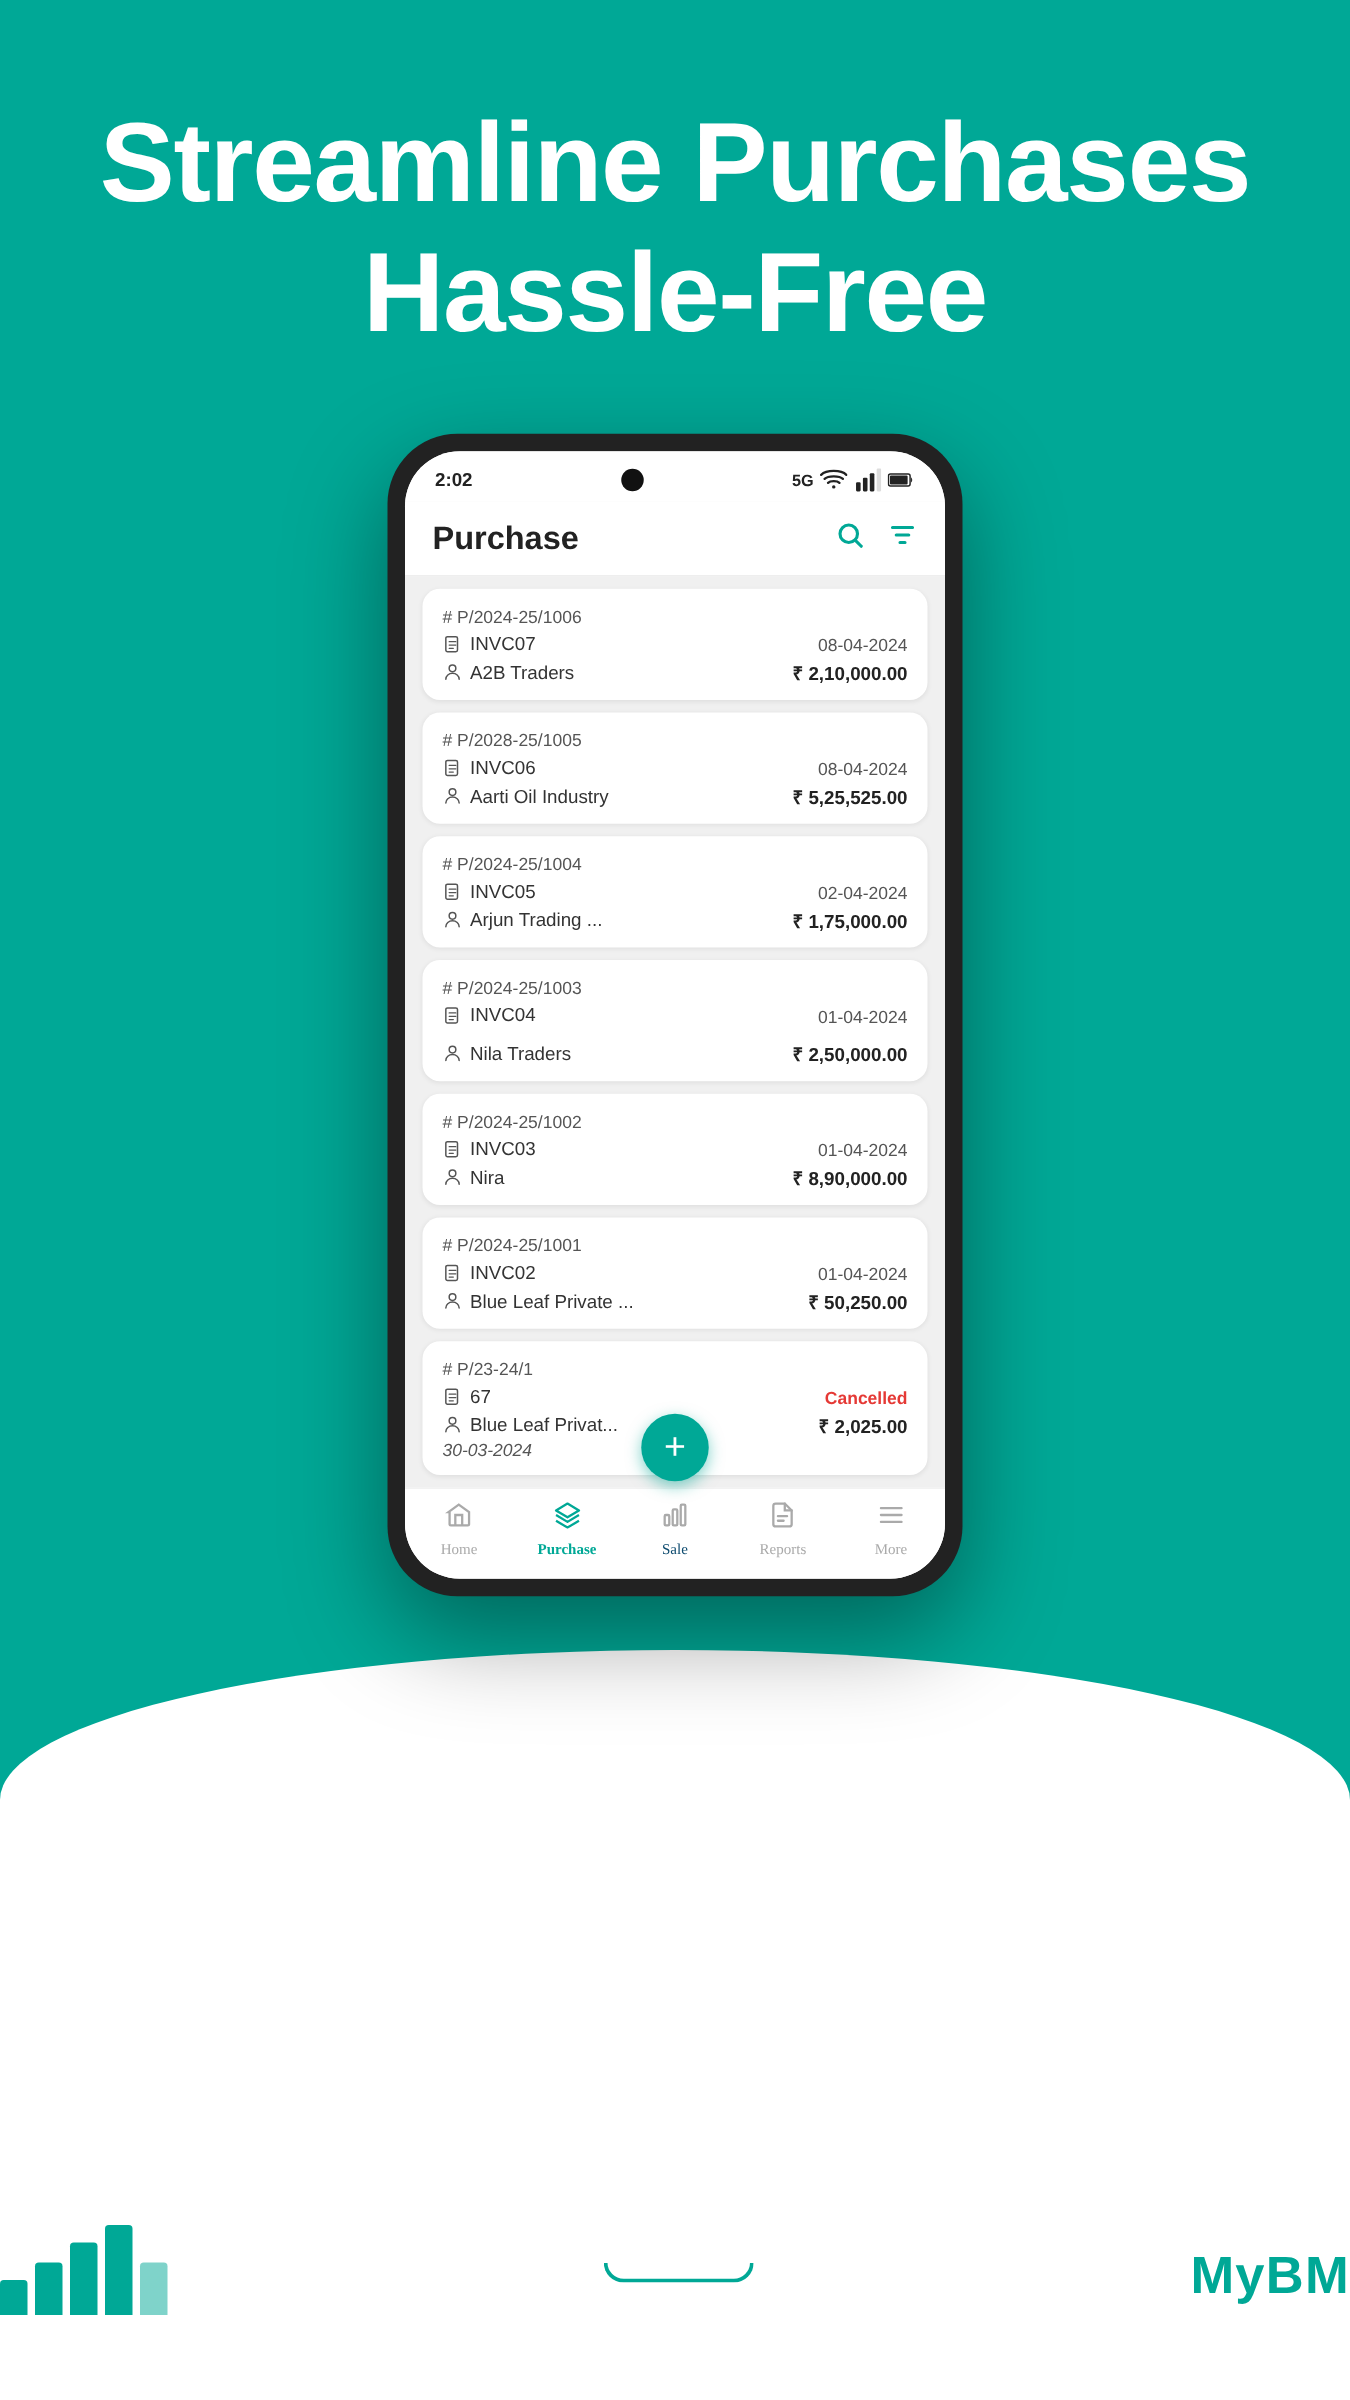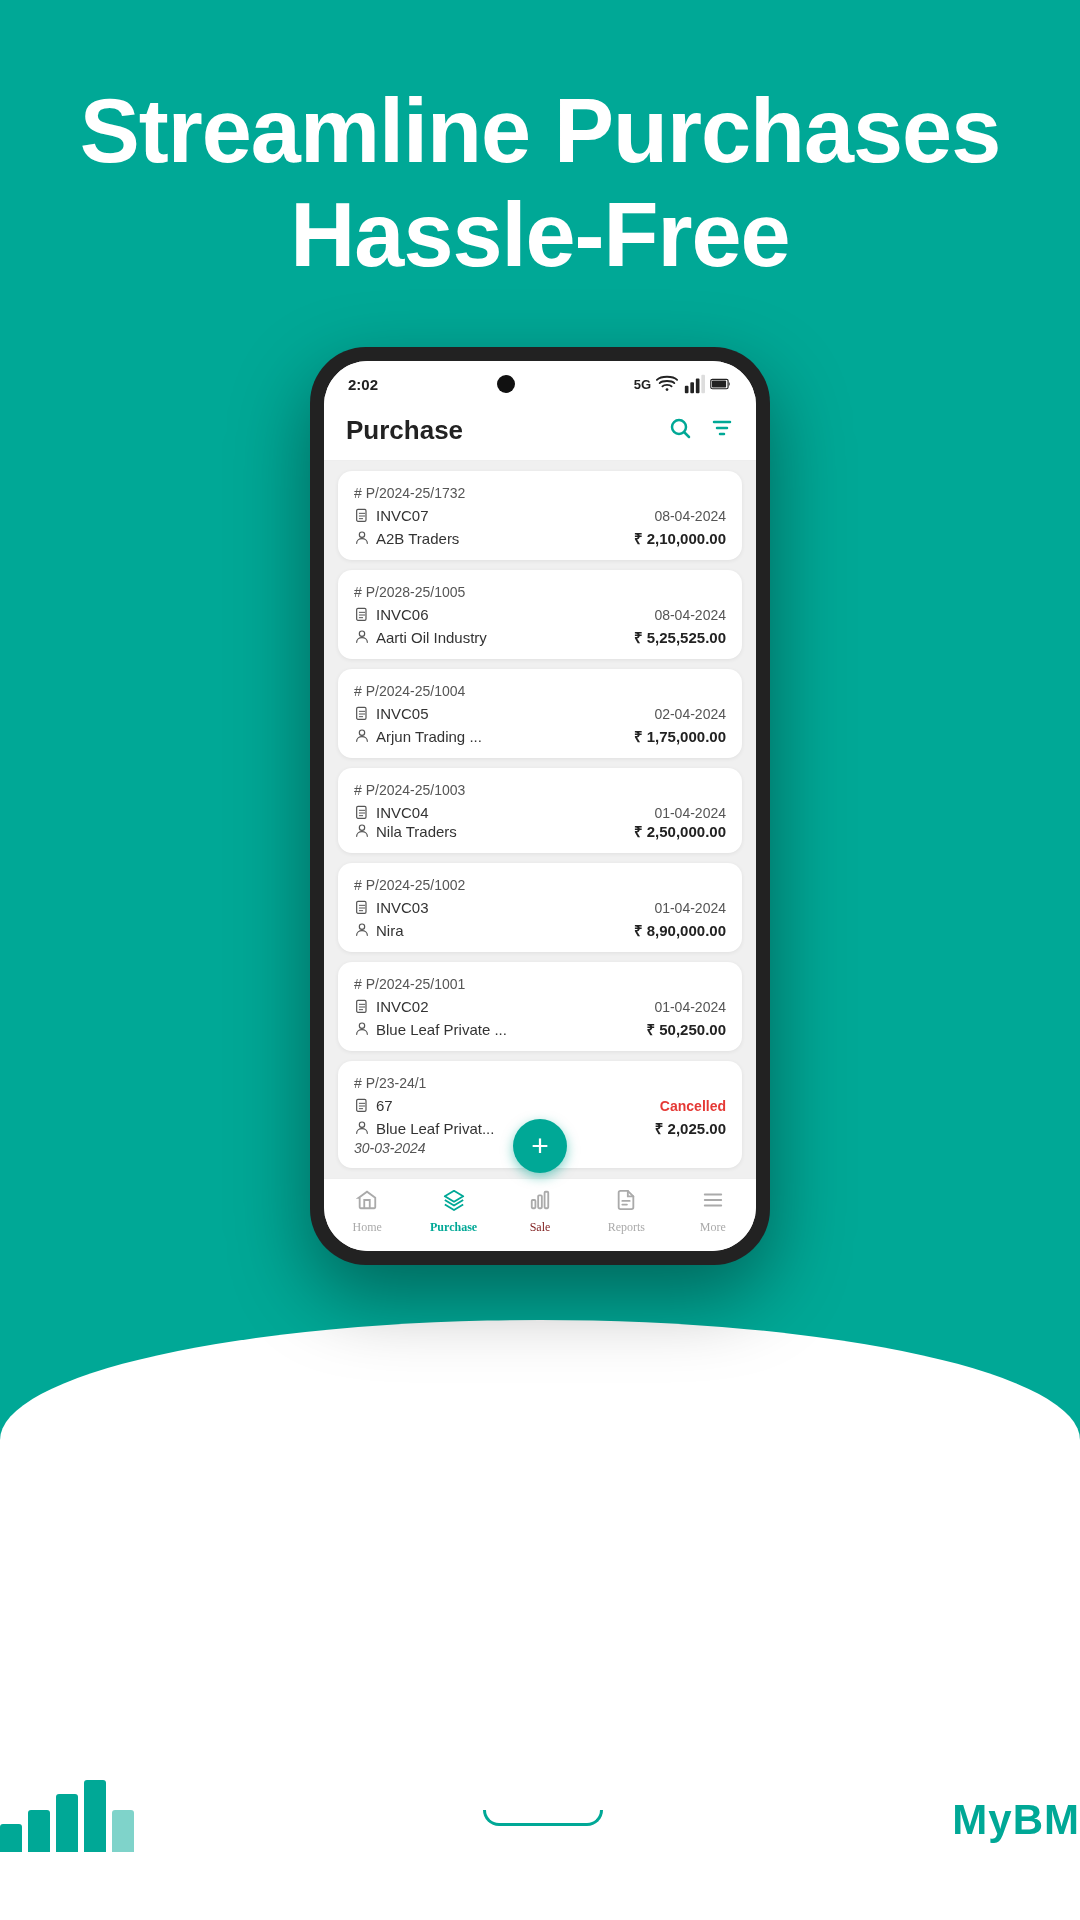--- a/index.html
+++ b/index.html
@@ -339,21 +339,21 @@
           <span class="header-icon">
             <svg width="24" height="24" viewBox="0 0 24 24" fill="none">
               <path d="M4 6h16M7 12h10M10 18h4" stroke="#00A896" stroke-width="2.5" stroke-linecap="round"></path>
             </svg>
           </span>
         </div>
       </div>
 
       <div class="purchase-list" id="purchase-list">
       <div class="purchase-card">
-    <div class="card-ref"># P/2024-25/1732</div>
+    <div class="card-ref"># P/2024-25/1006</div>
     <div class="card-row">
       <div class="card-inv">
         <svg width="16" height="16" viewBox="0 0 24 24" fill="none">
           <rect x="4" y="2" width="14" height="18" rx="2" stroke="#555" stroke-width="1.8"></rect>
           <path d="M8 8h8M8 12h8M8 16h5" stroke="#555" stroke-width="1.5" stroke-linecap="round"></path>
         </svg>
         INVC07
       </div>
       <span class="card-date">08-04-2024</span>
     </div>
@@ -422,21 +422,21 @@
     <div class="card-row">
       <div class="card-inv">
         <svg width="16" height="16" viewBox="0 0 24 24" fill="none">
           <rect x="4" y="2" width="14" height="18" rx="2" stroke="#555" stroke-width="1.8"></rect>
           <path d="M8 8h8M8 12h8M8 16h5" stroke="#555" stroke-width="1.5" stroke-linecap="round"></path>
         </svg>
         INVC04
       </div>
       <span class="card-date">01-04-2024</span>
     </div>
-    <div class="card-row" style="margin-top:0;">
+    <div class="card-row" style="margin-top:12px;">
       <div class="card-party">
         <svg width="16" height="16" viewBox="0 0 24 24" fill="none">
           <circle cx="12" cy="7" r="4" stroke="#555" stroke-width="1.8"></circle>
           <path d="M4 20c0-4 3.6-7 8-7s8 3 8 7" stroke="#555" stroke-width="1.8" stroke-linecap="round"></path>
         </svg>
         Nila Traders
       </div>
       <span class="card-amount">₹ 2,50,000.00</span>
     </div>
 
@@ -530,21 +530,21 @@
                 <path d="M2 12l10 6 10-6M2 17l10 6 10-6M12 2L2 8l10 6 10-6-10-6z" stroke="currentColor" stroke-width="2" stroke-linejoin="round"></path>
               </svg></span>
     <span class="nav-label active" style="color:#00A896">Purchase</span>
   </div>
           <div class="nav-item">
     <span class="nav-icon " style="color:#aaa"><svg width="22" height="22" viewBox="0 0 24 24" fill="none">
                 <rect x="3" y="12" width="4" height="9" rx="1" stroke="currentColor" stroke-width="2"></rect>
                 <rect x="10" y="7" width="4" height="14" rx="1" stroke="currentColor" stroke-width="2"></rect>
                 <rect x="17" y="3" width="4" height="18" rx="1" stroke="currentColor" stroke-width="2"></rect>
               </svg></span>
-    <span class="nav-label " style="color:#7f1d1d">Sale</span>
+    <span class="nav-label " style="color:#0c4a6e">Sale</span>
   </div>
           <div class="nav-item">
     <span class="nav-icon " style="color:#aaa"><svg width="22" height="22" viewBox="0 0 24 24" fill="none">
                 <path d="M14 2H6a2 2 0 00-2 2v16a2 2 0 002 2h12a2 2 0 002-2V8l-6-6z" stroke="currentColor" stroke-width="2"></path>
                 <path d="M14 2v6h6M8 13h8M8 17h5" stroke="currentColor" stroke-width="2" stroke-linecap="round"></path>
               </svg></span>
     <span class="nav-label " style="color:#aaa">Reports</span>
   </div>
           <div class="nav-item">
     <span class="nav-icon " style="color:#aaa"><svg width="22" height="22" viewBox="0 0 24 24" fill="none">

